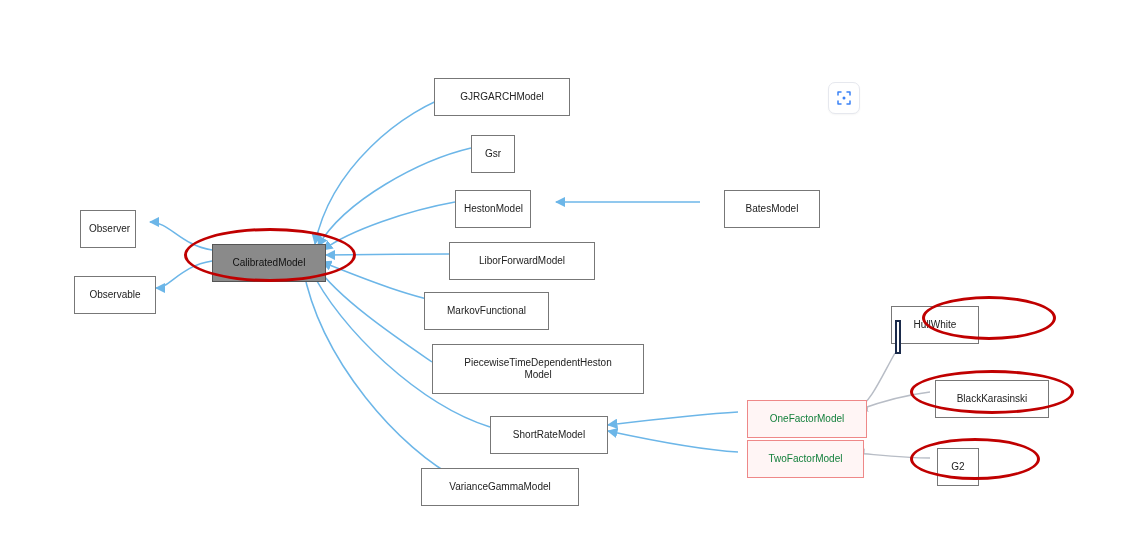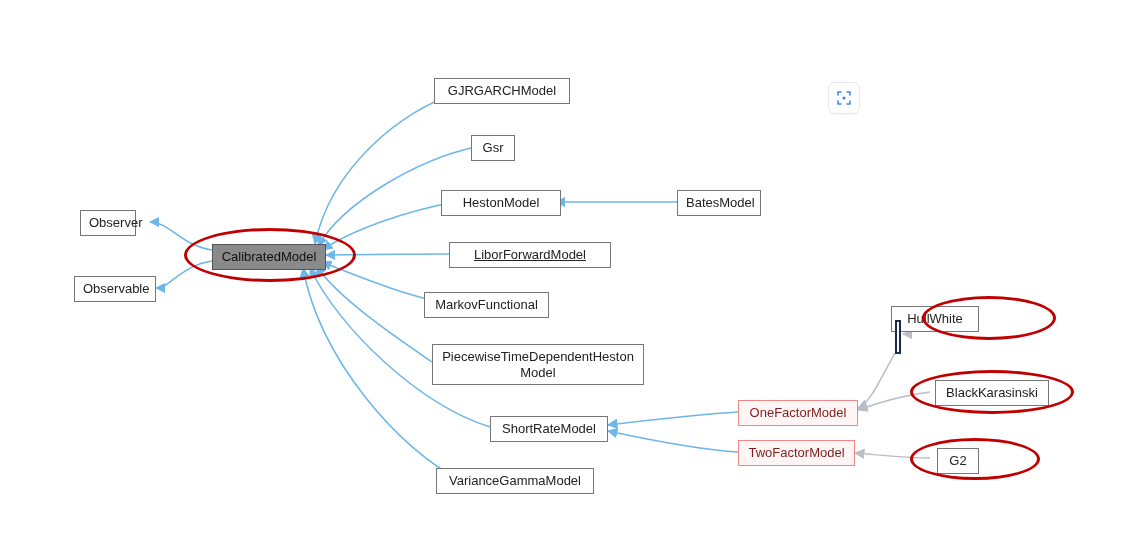--- a/index.html
+++ b/index.html
@@ -22,36 +22,37 @@
     position: absolute;
     top: 0; left: 0;
     width: 1144px;
     height: 542px;
     pointer-events: none;
   }
   .node {
     position: absolute;
     border: 1px solid #777;
     background: #fff;
-    font-size: 13px;
+    font-size: 10px;
     color: #222;
-    padding: 4px 8px;
+    padding: 12px 8px;
     text-align: center;
     white-space: normal;
     line-height: 1.2;
   }
   .node.focus {
     background: #8a8a8a;
     color: #111;
     border-color: #555;
   }
   .node.pink {
     border-color: #e88;
-    color: #7f1d1d;
+    color: #15803d;
     background: #fff5f5;
+    margin-left: 9px;
   }
   .ring {
     position: absolute;
     border: 3px solid #c00000;
     border-radius: 50%;
     pointer-events: none;
   }
   .vbar {
     position: absolute;
     width: 6px;
@@ -124,27 +125,27 @@
   </svg>
 
   <div class="node" style="left:80px; top:210px; width:56px;">Observer</div>
   <div class="node" style="left:74px; top:276px; width:82px;">Observable</div>
 
   <div class="node focus" style="left:212px; top:244px; width:114px;">CalibratedModel</div>
   <div class="ring" style="left:184px; top:228px; width:172px; height:54px;"></div>
 
   <div class="node" style="left:434px; top:78px; width:136px;">GJRGARCHModel</div>
   <div class="node" style="left:471px; top:135px; width:44px;">Gsr</div>
-  <div class="node" style="left:441px; top:190px; width:120px;">HestonModel</div>
-  <div class="node" style="left:677px; top:190px; width:84px;">BatesModel</div>
-  <div class="node" style="left:449px; top:242px; width:162px;text-decoration:underline;">LiborForwardModel</div>
+  <div class="node" style="left:455px; top:190px; width:76px;">HestonModel</div>
+  <div class="node" style="left:724px; top:190px; width:96px;">BatesModel</div>
+  <div class="node" style="left:449px; top:242px; width:146px;">LiborForwardModel</div>
   <div class="node" style="left:424px; top:292px; width:125px;">MarkovFunctional</div>
   <div class="node" style="left:490px; top:416px; width:118px;">ShortRateModel</div>
   <div class="node" style="left:432px; top:344px; width:212px;">PiecewiseTimeDependentHeston<br>Model</div>
-  <div class="node" style="left:436px; top:468px; width:158px;">VarianceGammaModel</div>
+  <div class="node" style="left:421px; top:468px; width:158px;">VarianceGammaModel</div>
 
   <div class="node pink" style="left:738px; top:400px; width:120px;">OneFactorModel</div>
   <div class="node pink" style="left:738px; top:440px; width:117px;">TwoFactorModel</div>
 
   <div class="node" style="left:891px; top:306px; width:88px;">HullWhite</div>
   <div class="ring" style="left:922px; top:296px; width:134px; height:44px;"></div>
 
   <div class="vbar" style="left:895px; top:320px; height:34px;"></div>
 
   <div class="node" style="left:935px; top:380px; width:114px;">BlackKarasinski</div>

